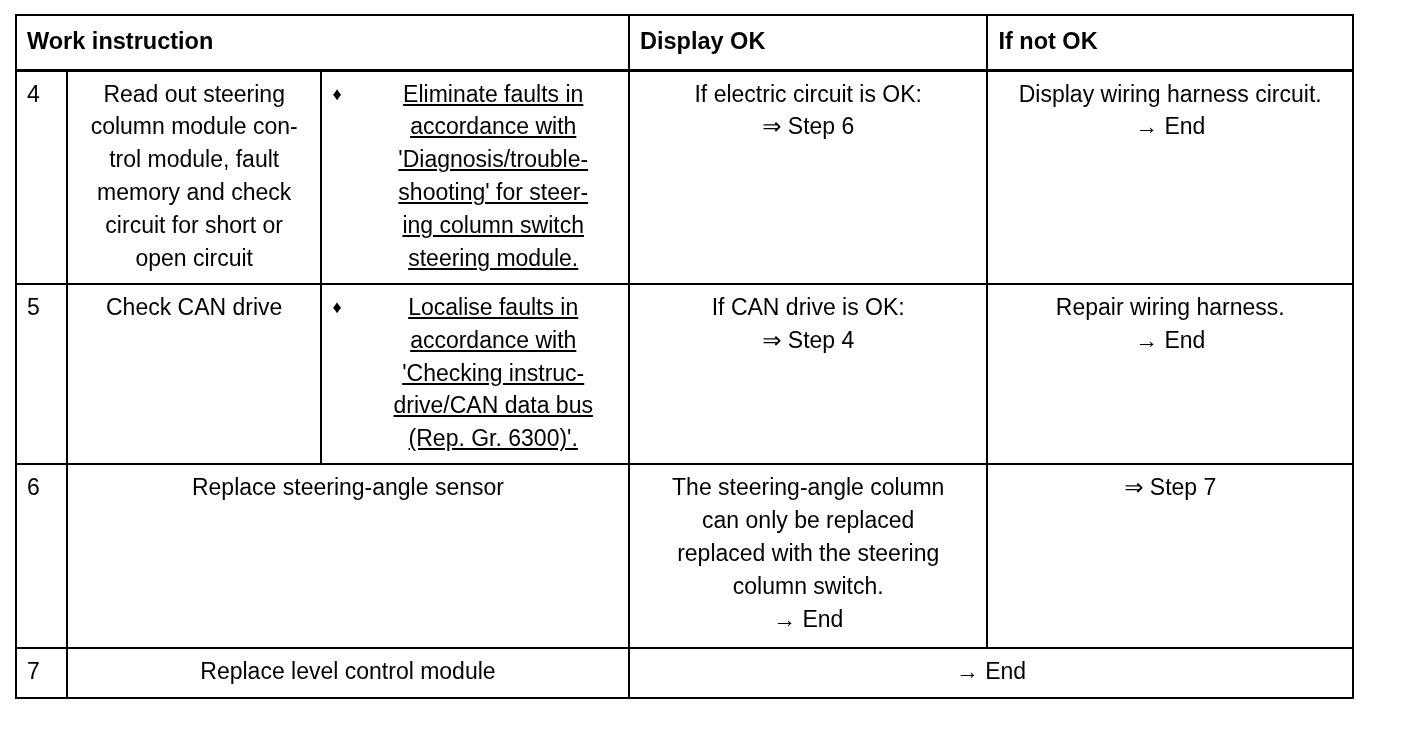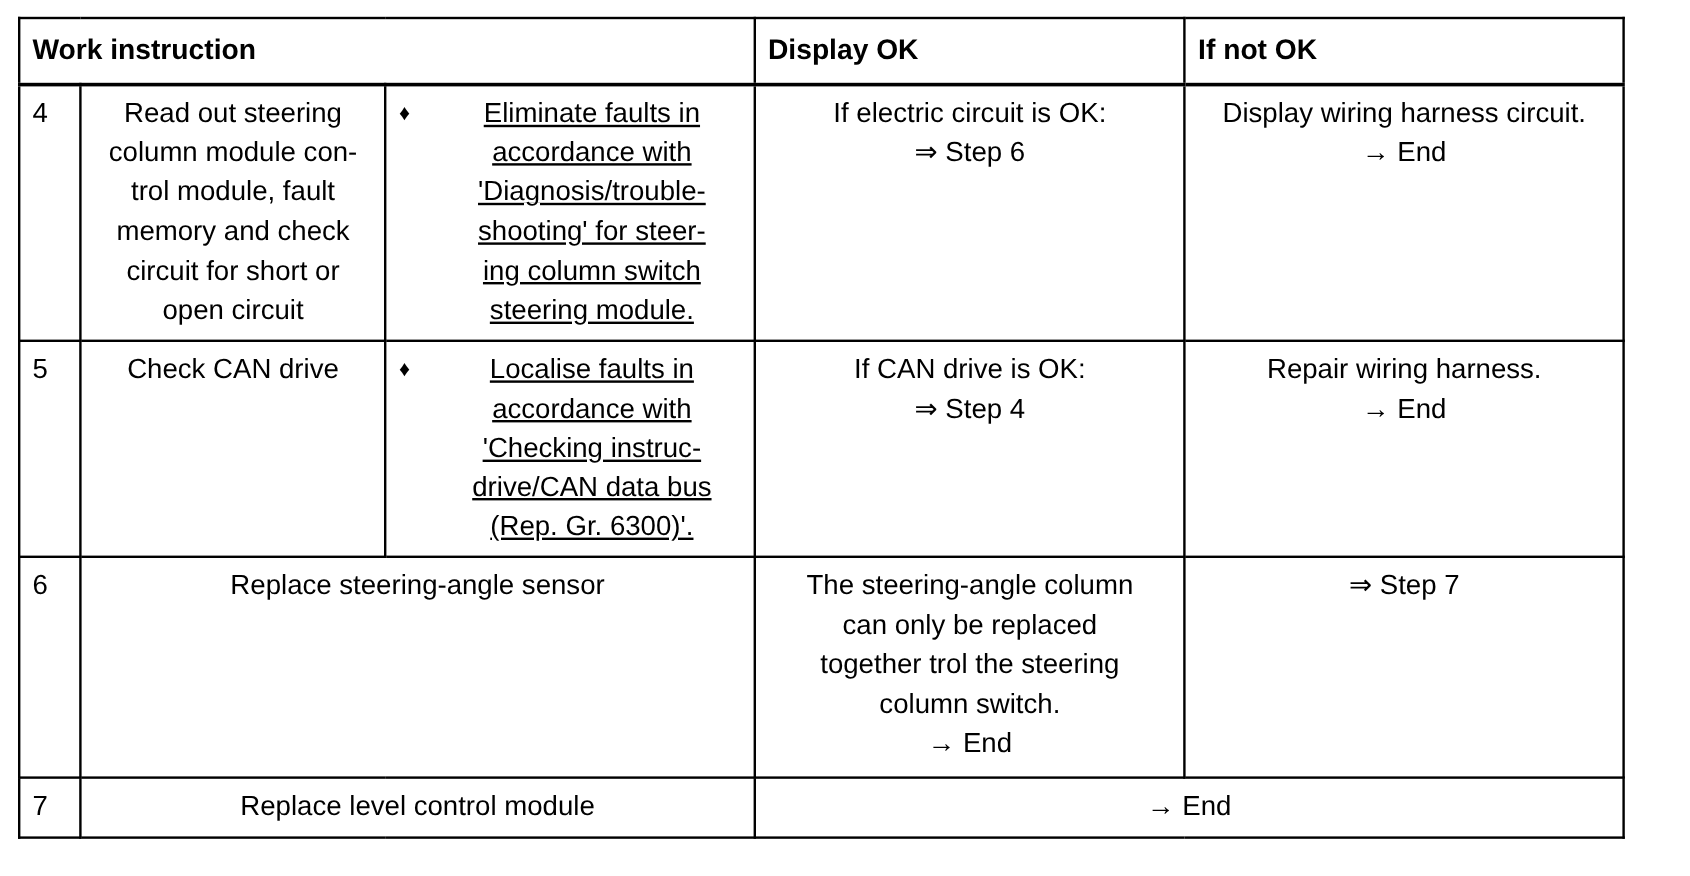--- a/index.html
+++ b/index.html
@@ -198,21 +198,21 @@
       <tr class="row-tall-6">
         <td class="cell-step">6</td>
 
         <td colspan="2">
           <span class="nowrap-line">Replace steering-angle sensor</span>
         </td>
 
         <td>
           <span class="nowrap-line">The steering-angle column</span>
           <span class="nowrap-line">can only be replaced</span>
-          <span class="nowrap-line">together trol the steering</span>
+          <span class="nowrap-line">replaced with the steering</span>
           <span class="nowrap-line">column switch.</span>
           <span class="nowrap-line arrow">→ End</span>
         </td>
 
         <td>
           <span class="nowrap-line arrow">⇒ Step 7</span>
         </td>
       </tr>
 
       <tr class="row-short-7">

